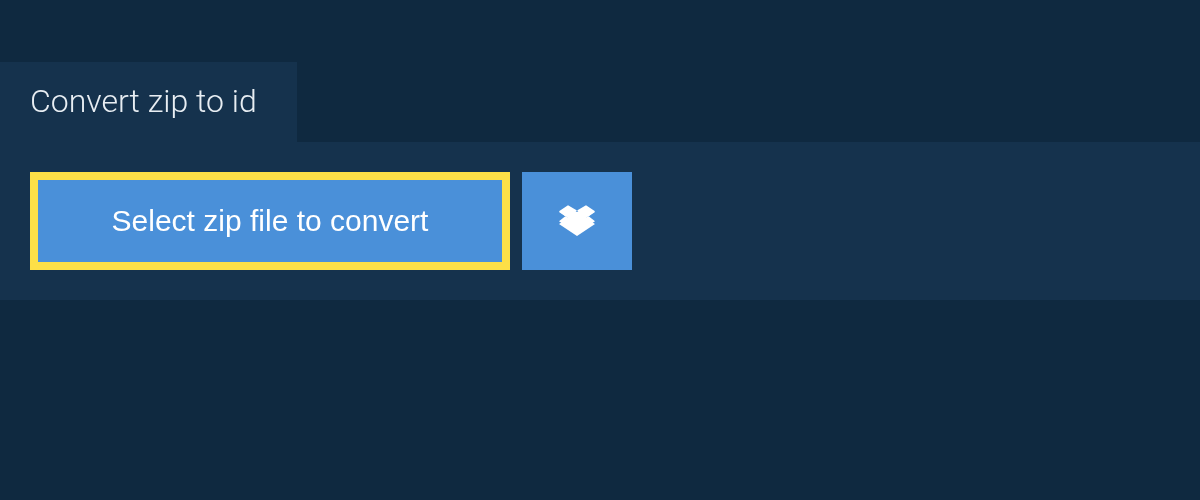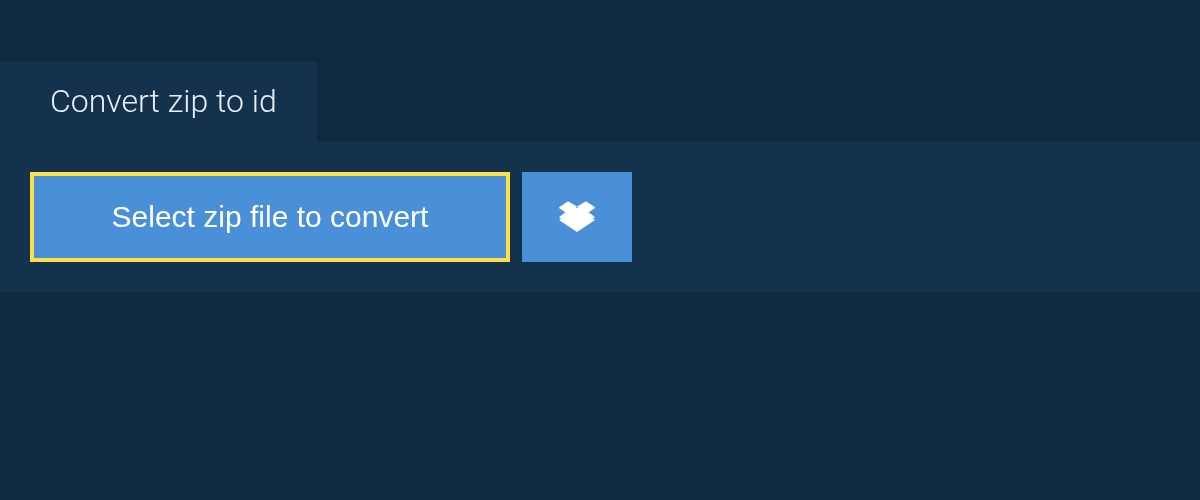--- a/index.html
+++ b/index.html
@@ -17,36 +17,35 @@
     .tab-container {
       background: #15324d;
       display: inline-block;
       padding: 20px 40px 22px 30px;
       margin-top: 62px;
     }
     .tab-label {
       color: #e8eef3;
       font-size: 32px;
       font-weight: 300;
-      margin-left: 20px;
     }
     .panel {
       background: #15324d;
       padding: 30px 30px 30px 30px;
       margin-top: 0;
       width: 100%;
     }
     .button-row {
       display: flex;
       align-items: stretch;
       gap: 12px;
     }
     .select-file-button {
       background: #4a90d9;
-      border: 4px solid #fde047;
+      border: 8px solid #fde047;
       color: #ffffff;
       font-size: 30px;
       font-weight: 300;
       padding: 24px 48px;
       cursor: pointer;
       display: flex;
       align-items: center;
       justify-content: center;
       min-width: 480px;
     }

